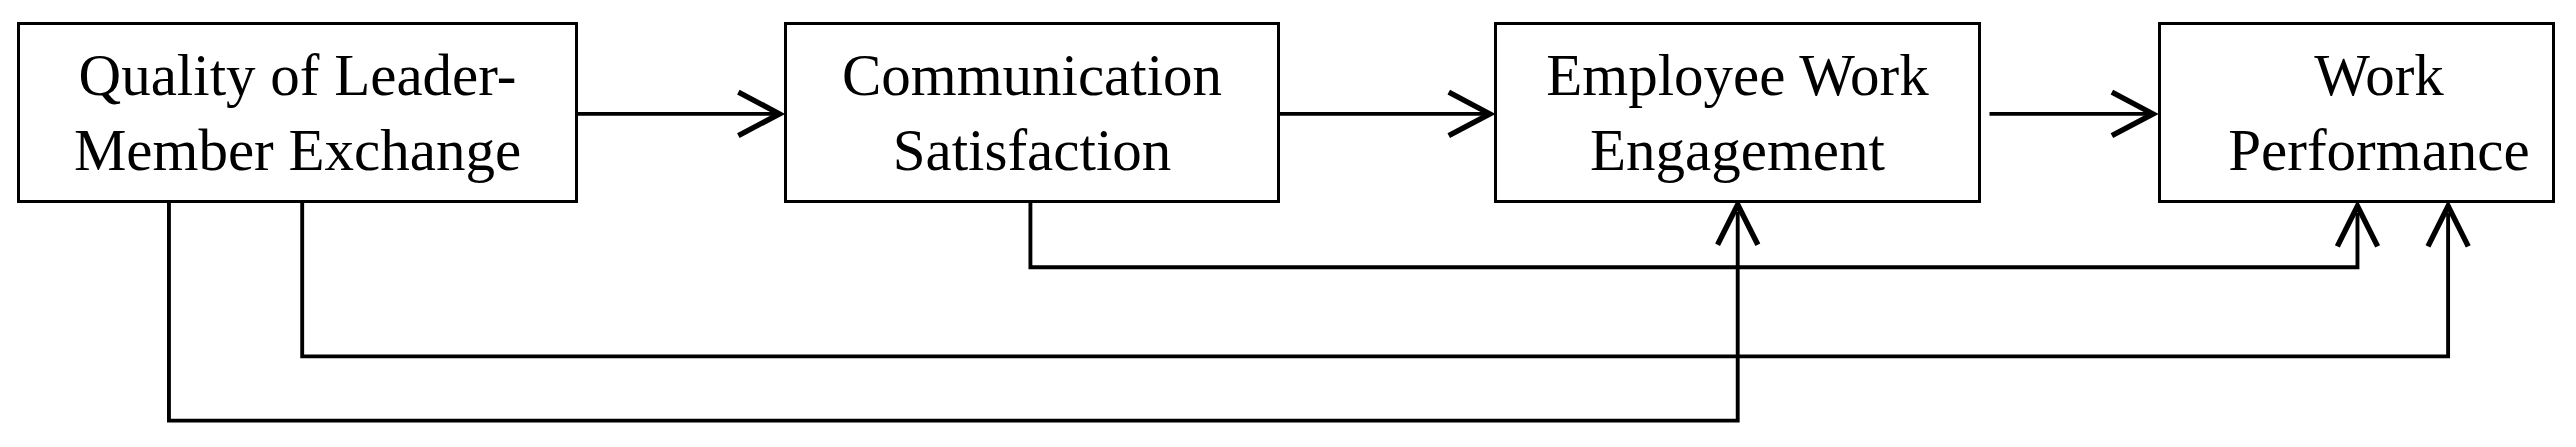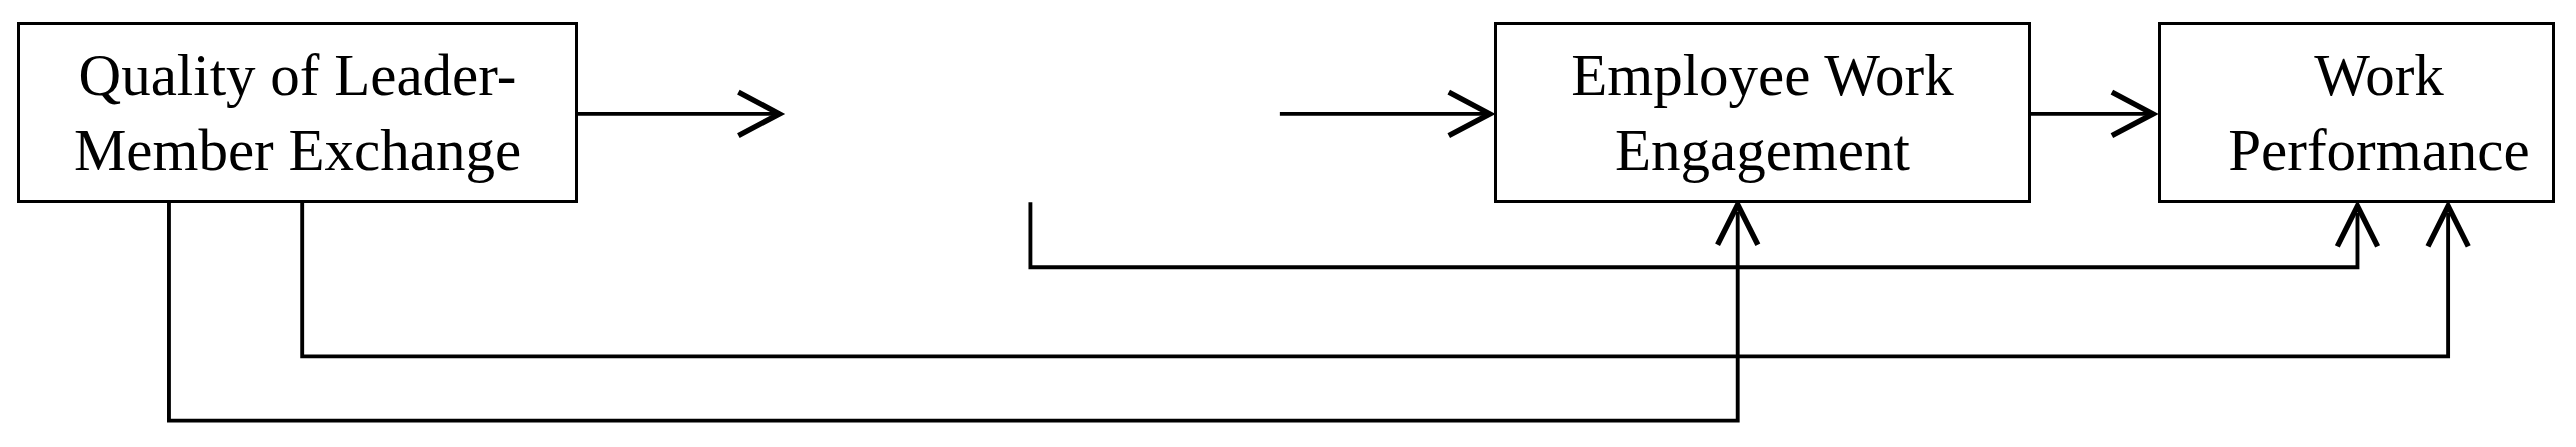--- a/index.html
+++ b/index.html
@@ -50,21 +50,21 @@
     display: block;
     width: 100%;
     text-align: center;
     white-space: pre-line;
     font-size: 59px;
     line-height: 1.26;
     color: #000000;
   }
   .node-lmx { left: 17px;   width: 561px; align-items: center; }
   .node-cs  { left: 784px; width: 496px; }
-  .node-ewe { left: 1494px; width: 537px; }
+  .node-ewe { left: 1494px; width: 487px; }
   .node-wp  { left: 2158px; width: 397px; padding-left: 45px; }
 </style>
 </head>
 <body>
 
 <div class="canvas">
 
   <svg class="edges-layer" viewBox="0 0 3325 577">
 
     <g>
@@ -96,20 +96,24 @@
       <path d="M 218 261 L 218 543 L 2243 543 L 2243 273"></path>
       <polyline class="head" points="2217,316 2243,264 2269,316"></polyline>
     </g>
   </svg>
 
   <div class="node node-lmx">
     <span class="label">Quality of Leader-
 Member Exchange</span>
   </div>
 
+  <div class="node node-cs">
+    <span class="label">Communication
+Satisfaction</span>
+  </div>
 
   <div class="node node-ewe">
     <span class="label">Employee Work
 Engagement</span>
   </div>
 
   <div class="node node-wp">
     <span class="label">Work
 Performance</span>
   </div>

